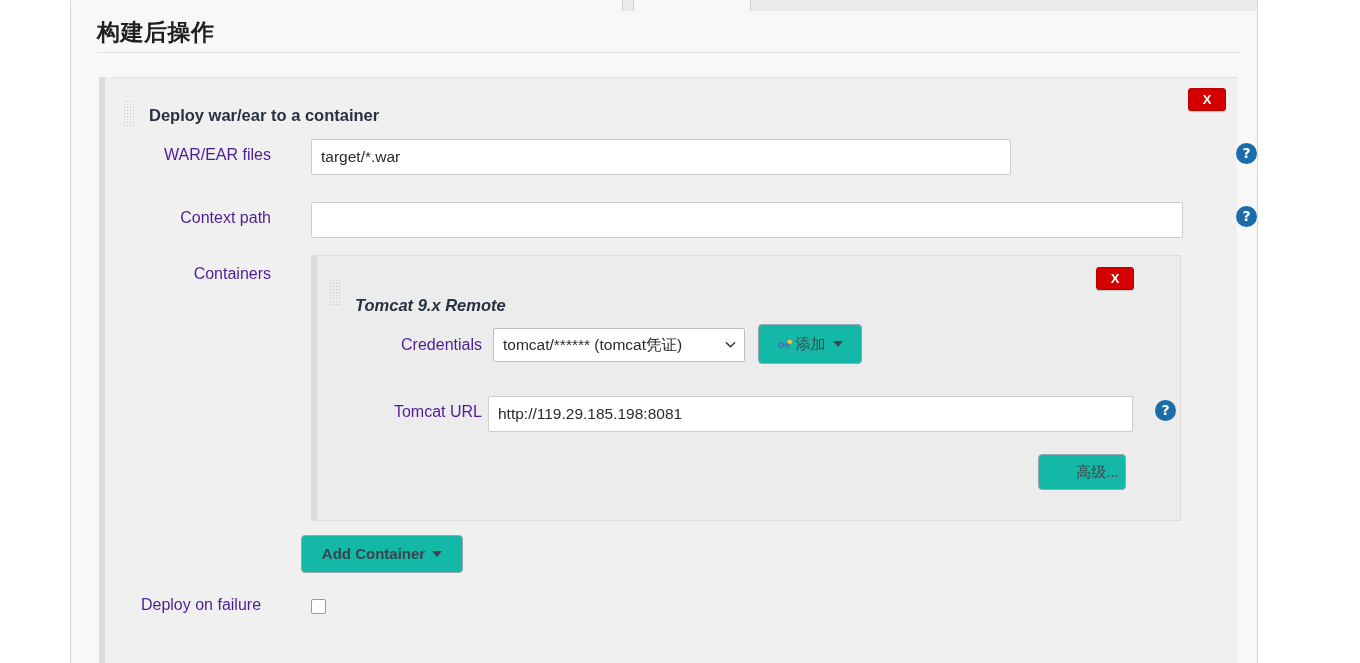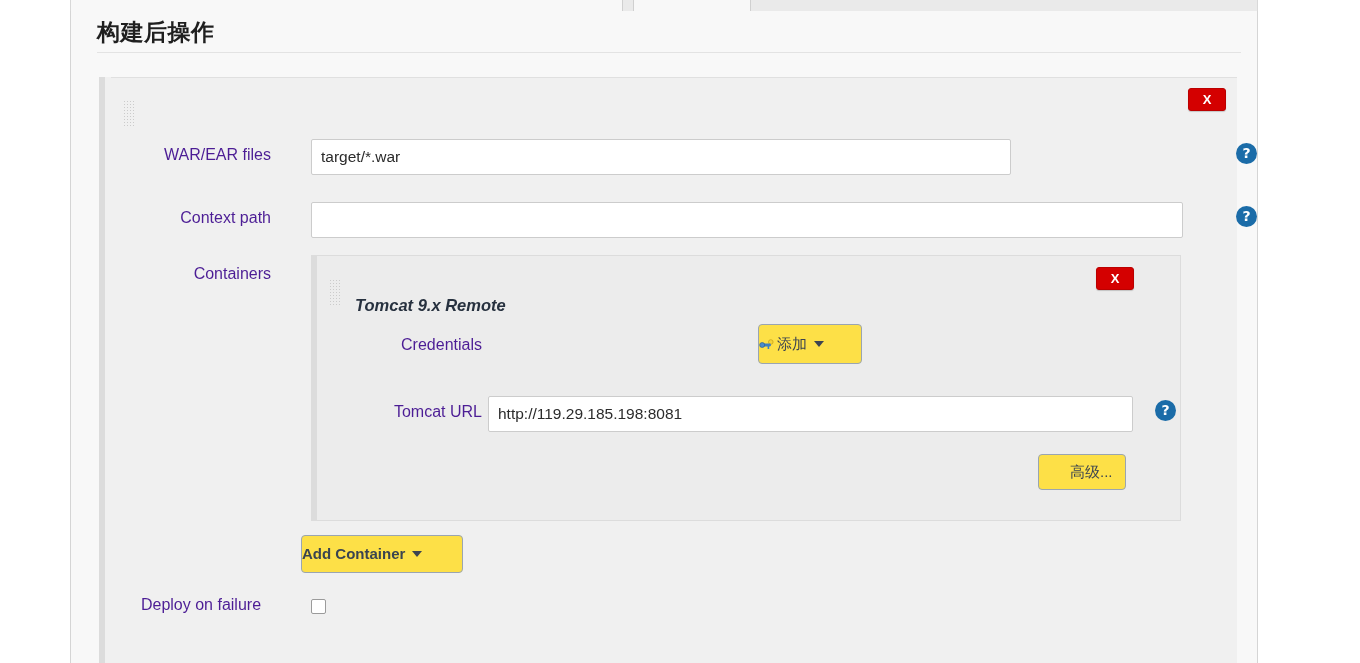--- a/index.html
+++ b/index.html
@@ -144,26 +144,26 @@
     white-space: nowrap; overflow: hidden;
   }
   .sel-caret {
     position: absolute; right: 8px; top: 10px;
     width: 11px; height: 11px;
   }
 
   
   .btn {
     position: absolute;
-    background: #fde047;
+    background: #14b8a6;
     border: 1px solid #9aa5b1;
     border-radius: 4px;
     color: #3c4451;
     font-size: 15px;
-    text-align: left;
+    text-align: center;
     cursor: pointer;
     font-family: "Liberation Sans", "DejaVu Sans", sans-serif;
     white-space: nowrap;
   }
   .btn.bold { font-weight: bold; color: #3a4450; }
 
   .key-icon { display: inline-block; vertical-align: -2px; margin-right: 2px; }
 
   .caret-dn {
     display: inline-block; vertical-align: 2px;
@@ -203,20 +203,21 @@
 
   <div class="content">
 
     <div class="section-title">构建后操作</div>
     <div class="section-rule"></div>
 
     <div class="panel-outer">
       <div class="panel-outer-inner">
 
         <div class="grip" style="left:12px; top:22px;"></div>
+        <div class="hdr-label" style="left:38px; top:28px;">Deploy war/ear to a container</div>
 
         <div class="btn-x" style="left:1077px; top:10px;">X</div>
 
         <div class="fld-label" style="left:20px; top:68px; width:140px;">WAR/EAR files</div>
         <input class="txt" style="left: 200px; top: 61px; width: 700px;" value="target/*.war">
         <div class="help" style="left:1125px; top:65px;">?</div>
 
         <div class="fld-label" style="left:20px; top:131px; width:140px;">Context path</div>
         <input class="txt" style="left: 200px; top: 124px; width: 872px;" value="">
         <div class="help" style="left:1125px; top:128px;">?</div>
@@ -225,20 +226,26 @@
 
         <div class="panel-inner" style="left:200px; top:177px; width:870px; height:266px;">
           <div class="panel-inner-bg">
 
             <div class="grip" style="left:12px; top:23px;"></div>
             <div class="hdr-label" style="left:38px; top:40px;font-style:italic;">Tomcat 9.x Remote</div>
 
             <div class="btn-x" style="left:779px; top:11px;">X</div>
 
             <div class="fld-label" style="left:10px; top:80px; width:155px;">Credentials</div>
+            <div class="sel-wrap" style="left:176px; top:72px;">
+              <div class="sel-text">tomcat/****** (tomcat凭证)</div>
+              <svg class="sel-caret" viewBox="0 0 12 12">
+                <path d="M1.5 4 L6 8.5 L10.5 4" fill="none" stroke="#333" stroke-width="1.6" stroke-linecap="round" stroke-linejoin="round"></path>
+              </svg>
+            </div>
 
             <div class="btn" style="left:441px; top:68px; width:104px; height:40px; line-height:38px;">
               <svg class="key-icon" width="16" height="13" viewBox="0 0 16 13">
                 <circle cx="11.8" cy="4.0" r="2.3" fill="#f5d33a" stroke="#c9a516" stroke-width="0.8"></circle>
                 <rect x="2" y="5.6" width="10" height="2.8" rx="1.3" fill="#3f7fc1"></rect>
                 <circle cx="3.2" cy="7.0" r="2.5" fill="#4a8ccb" stroke="#2c6196" stroke-width="0.7"></circle>
                 <rect x="8.6" y="8.0" width="1.6" height="3" fill="#3f7fc1"></rect>
               </svg><span>添加</span><span class="caret-dn"></span>
             </div>
 

